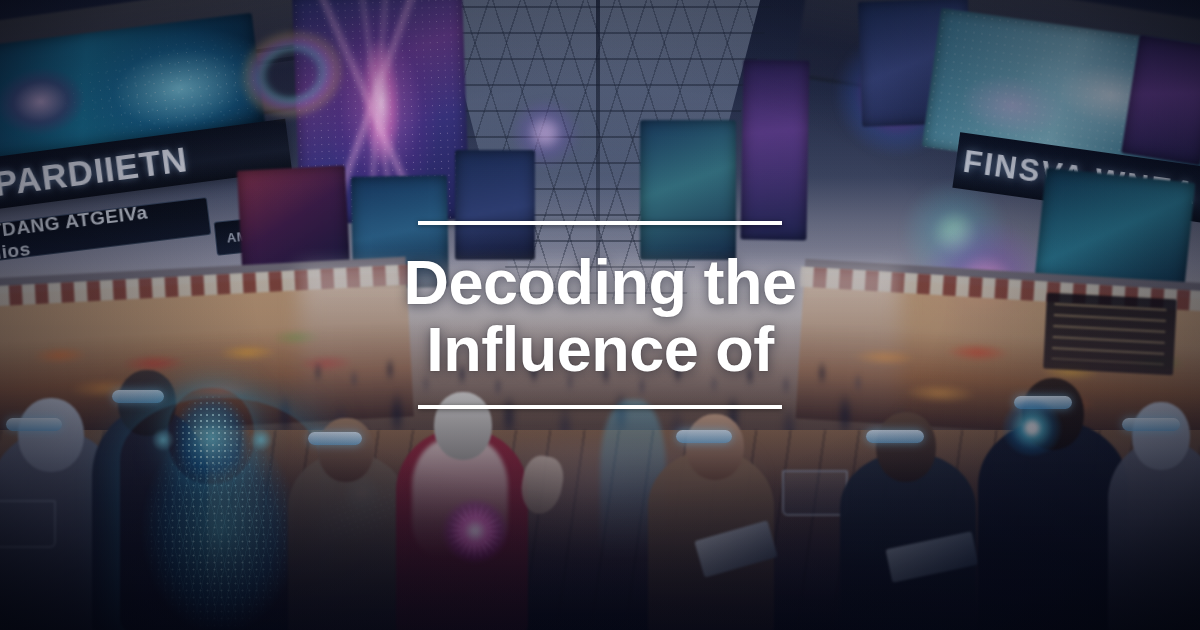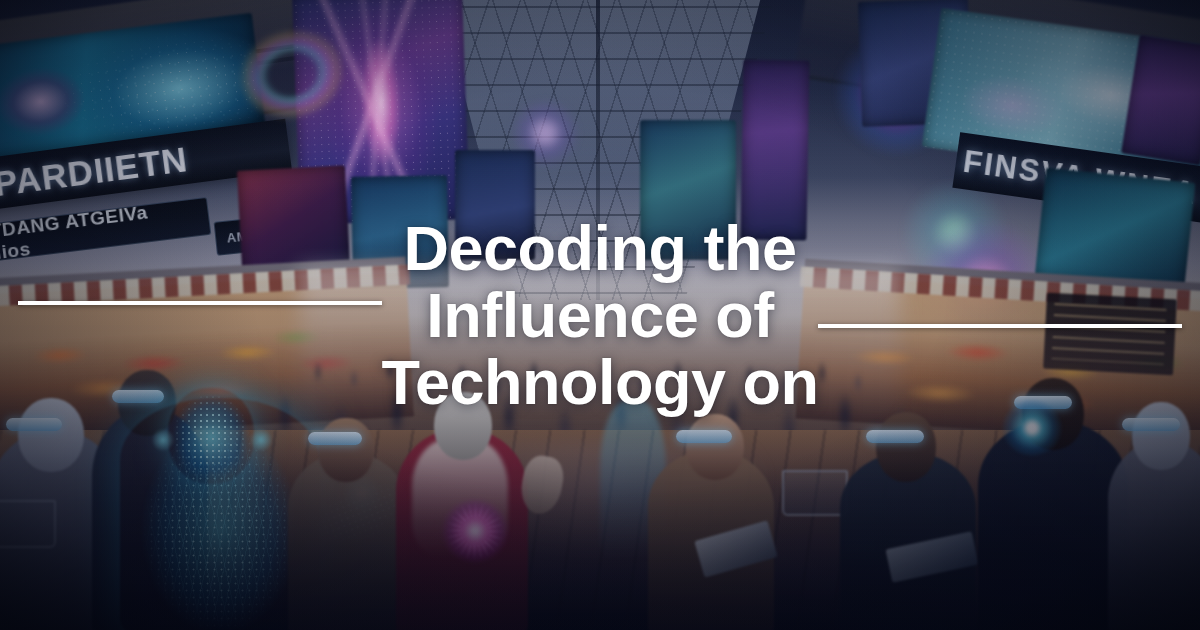--- a/index.html
+++ b/index.html
@@ -624,21 +624,21 @@
     background:radial-gradient(ellipse 820px 480px at 50% 46%, rgba(0,0,0,0) 42%, rgba(3,5,16,.45) 82%, rgba(2,4,12,.78) 100%);
   }
   .scrim{
     inset:0;
     background:linear-gradient(180deg, rgba(8,12,28,.10) 0%, rgba(10,14,30,.04) 30%, rgba(8,10,26,.10) 60%, rgba(5,7,20,.30) 100%);
   }
 
   
   .title-block{
     position:absolute; left:0; right:0; top:0; bottom:0;
-    display:flex; flex-direction:row;
+    display:flex; flex-direction:column;
     align-items:center; justify-content:center;
     z-index:40;
   }
   .rule{
     width:364px; height:4px; background:#ffffff;
     box-shadow:0 1px 5px rgba(0,0,0,.45);
     flex:0 0 auto;
   }
   .rule-top{ margin-bottom:24px; }
   .rule-bottom{ margin-top:22px; }
@@ -780,19 +780,18 @@
     <div class="layer scrim"></div>
     <div class="layer vignette"></div>
   </div>
 
   <div class="title-block">
     <div class="rule rule-top"></div>
 
     <h1 class="title">
       <span class="ln">Decoding the</span>
       <span class="ln">Influence of</span>
-      <span class="ln">Technology on</span>
     </h1>
 
     <div class="rule rule-bottom"></div>
   </div>
 
 </div>
 
 </body></html>

